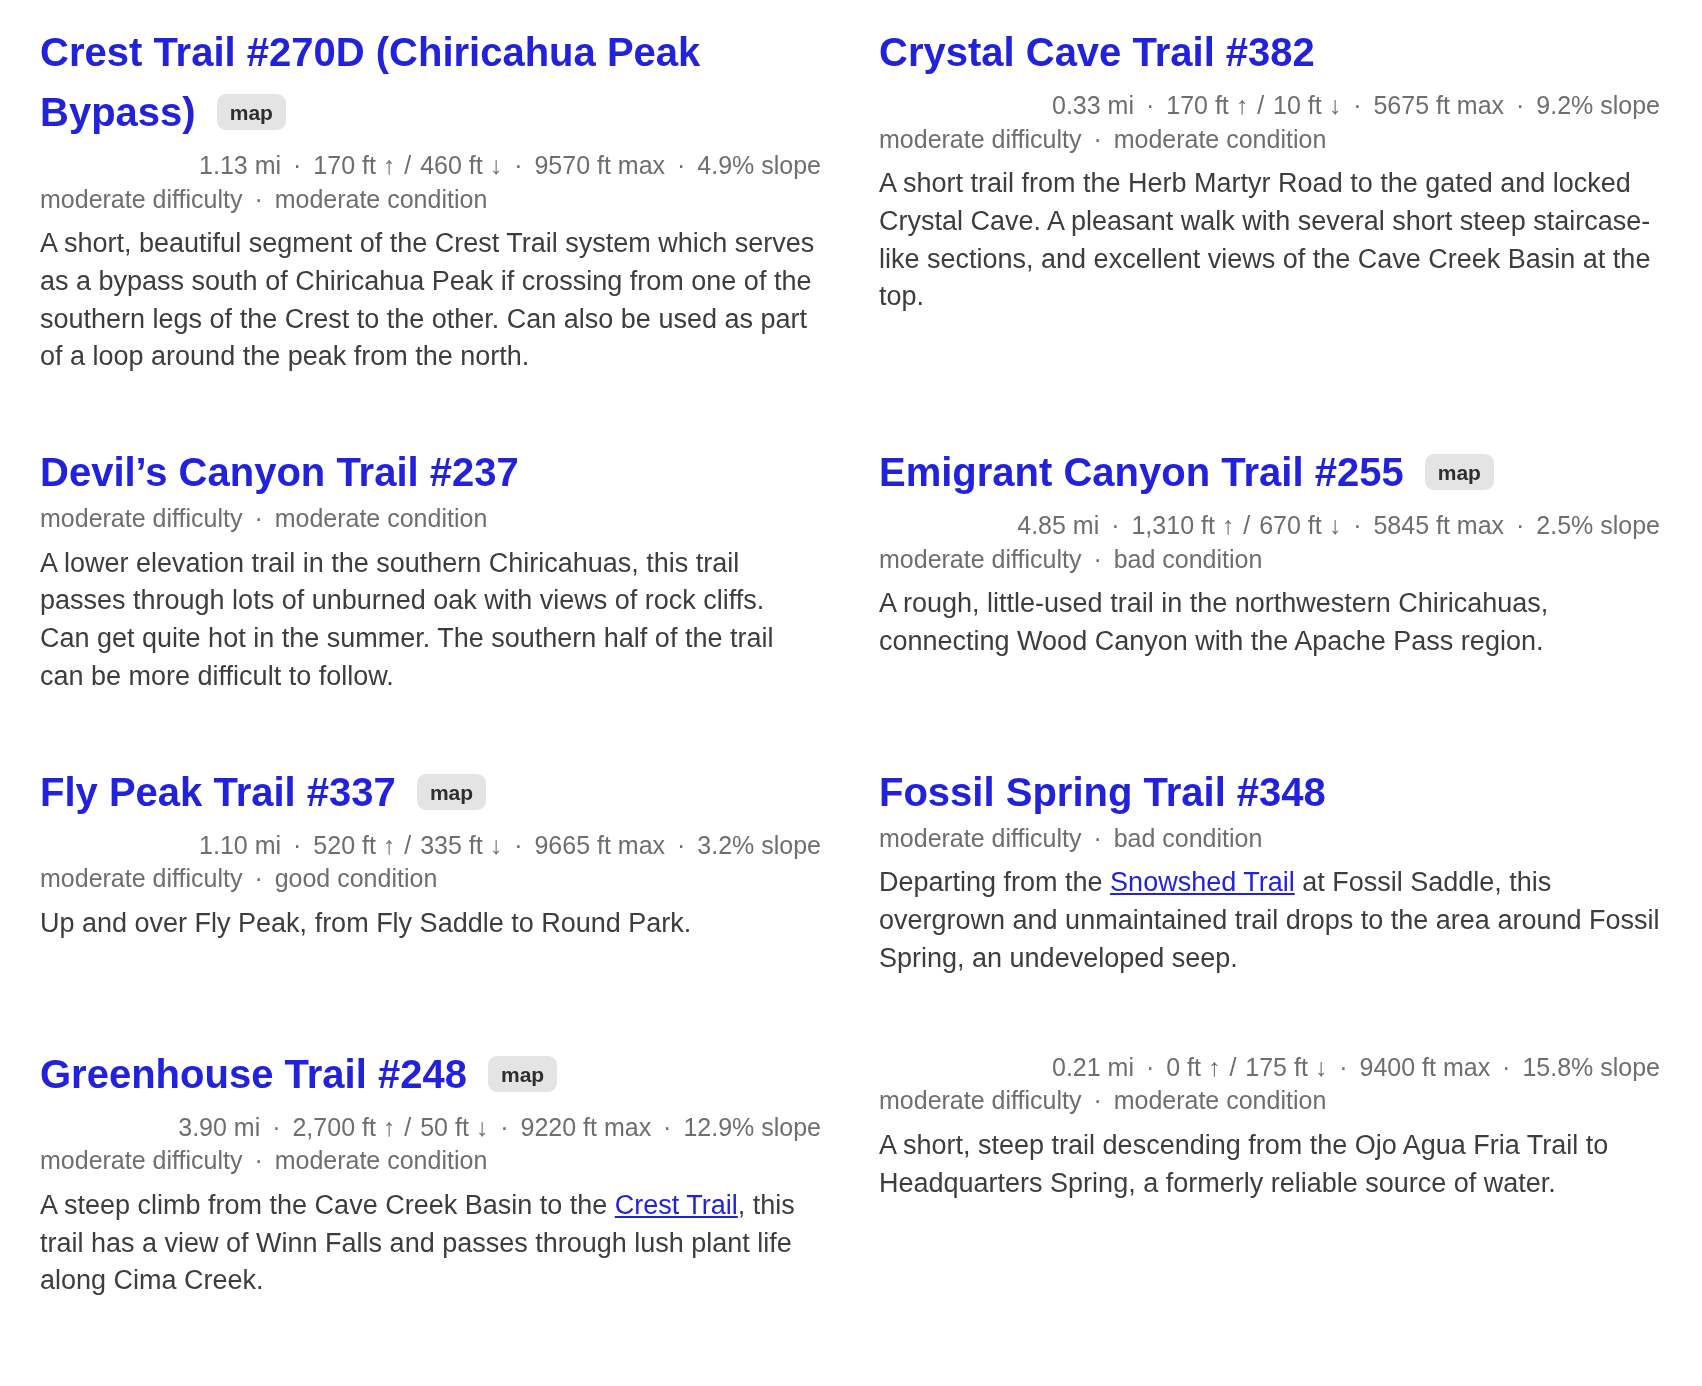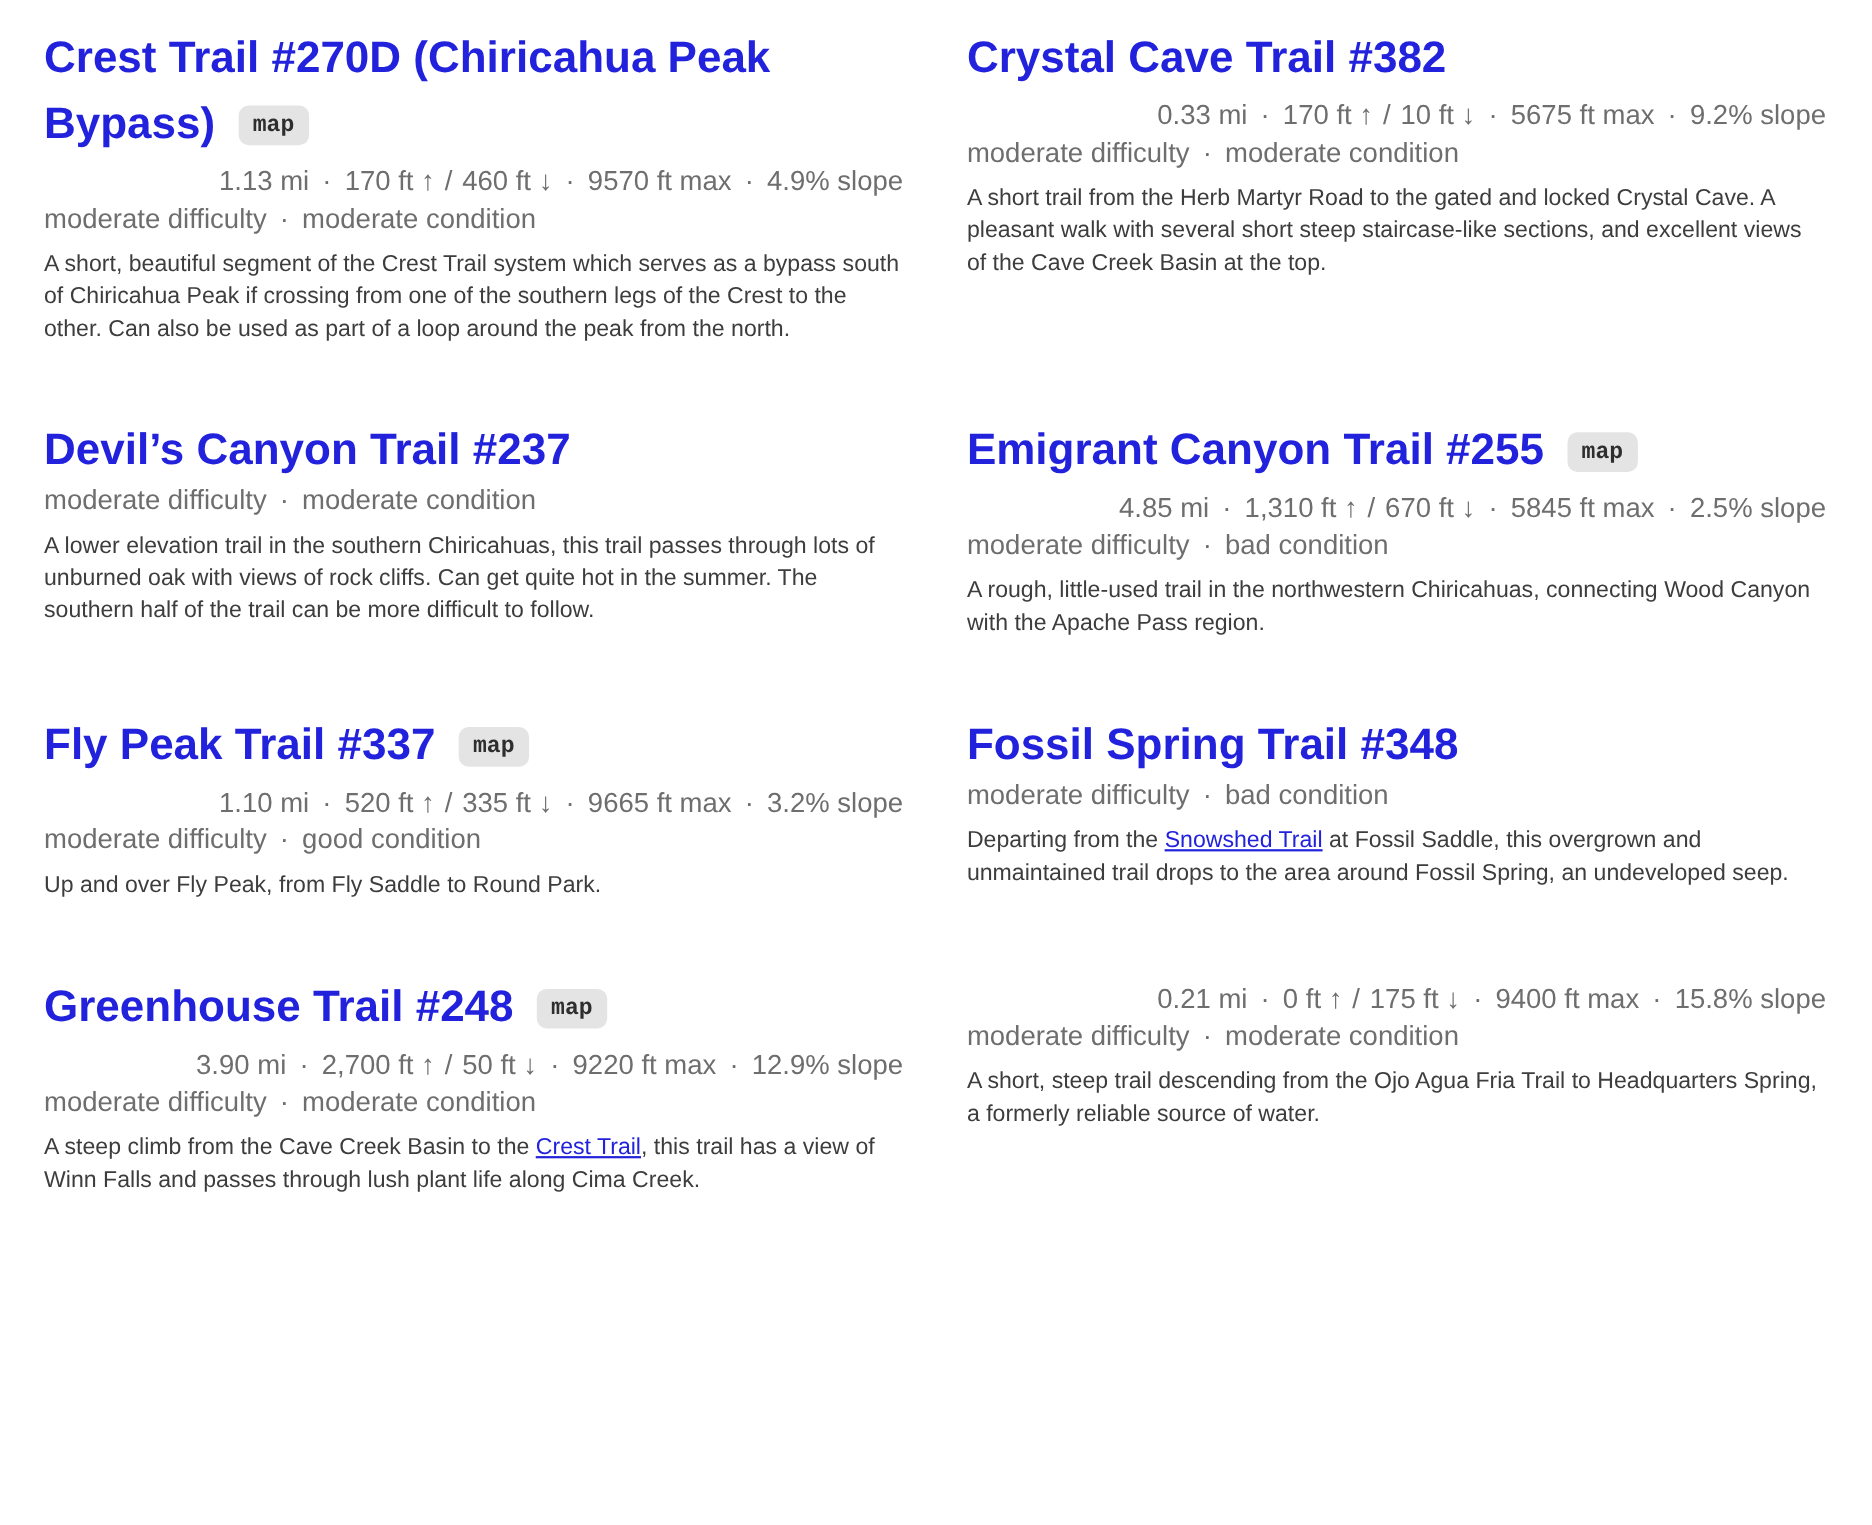--- a/index.html
+++ b/index.html
@@ -46,33 +46,32 @@
     font-size:21px;
     font-weight:700;
     line-height:1;
     color:var(--badge-text);
     background:var(--badge-bg);
     border-radius:9px;
     padding:8px 13px 7px;
     margin-left:10px;
     vertical-align:6px;
     cursor:pointer;
-    font-family:Liberation Mono, monospace;
   }
   .stats,.conditions{
     font-size:25px;
     line-height:1.34;
     color:var(--muted-text);
   }
   .stats{margin-top:7px;text-align:right;}
   .sep{margin:0 5px;}
   .slash{margin:0 2px;}
   .description{
     margin:9px 0 0 0;
-    font-size:21px;
+    font-size:27px;
     line-height:1.4;
     color:var(--body-text);
   }
   .inline-link{
     color:var(--blue);
     text-decoration:underline;
     cursor:pointer;
   }
 </style>
 </head>

